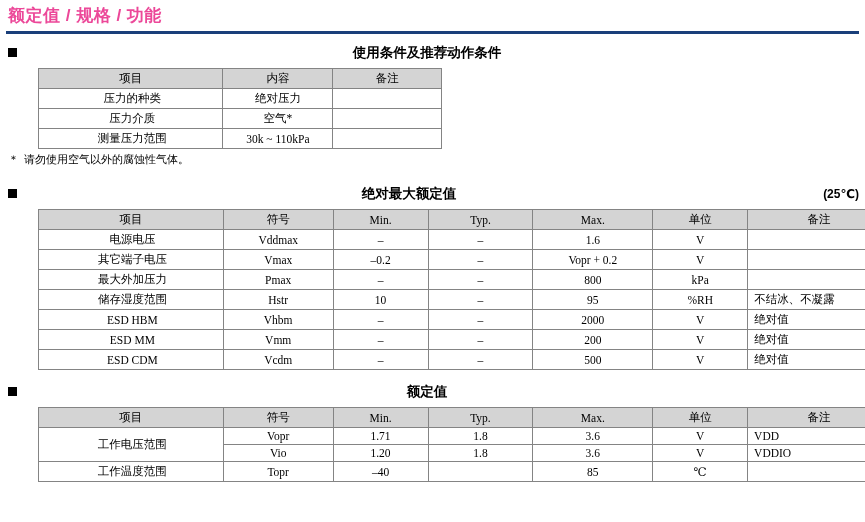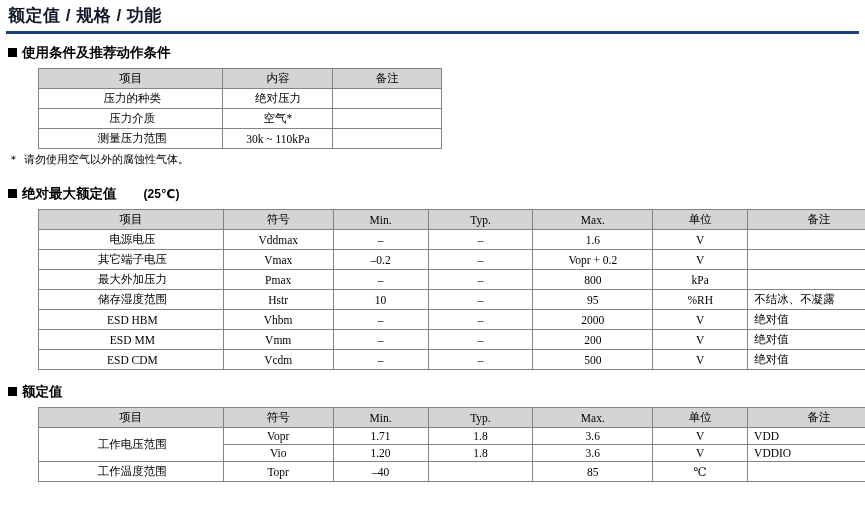--- a/index.html
+++ b/index.html
@@ -21,36 +21,37 @@
     box-sizing: border-box;
     padding: 0 6px;
   }
   
   .page-title {
     font-family: "Liberation Sans", "DejaVu Sans", sans-serif;
     font-size: 17px;
     font-weight: bold;
     letter-spacing: 0.5px;
     padding: 4px 2px 4px 2px;
-    color: #0f172a;
+    color: #ec4899;
   }
   .title-rule {
     height: 3px;
     background: #1a3f7a;
     margin: 0 0 10px 0;
   }
   
   .section-head {
     font-family: "Liberation Sans", "DejaVu Sans", sans-serif;
     font-size: 13.5px;
     font-weight: bold;
     margin: 0 0 6px 2px;
     display: flex;
     align-items: baseline;
     gap: 1px;
+    justify-content: space-between;
   }
   .sq {
     display: inline-block;
     width: 9px;
     height: 9px;
     background: #000;
     margin-right: 4px;
     position: relative;
     top: 0px;
   }

